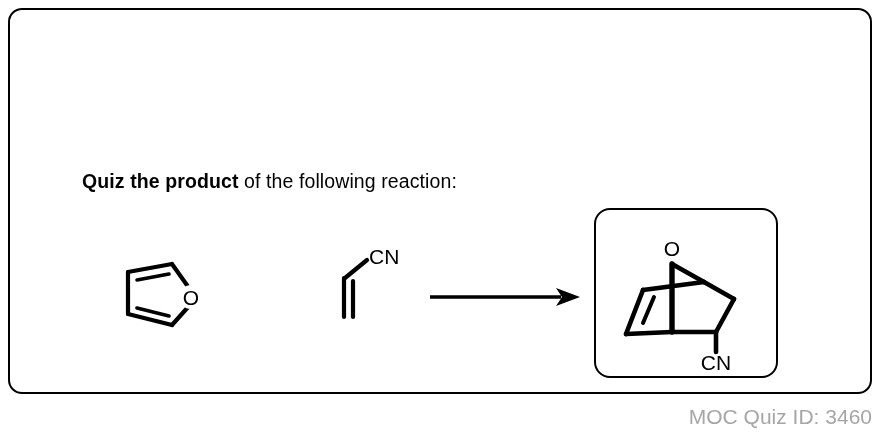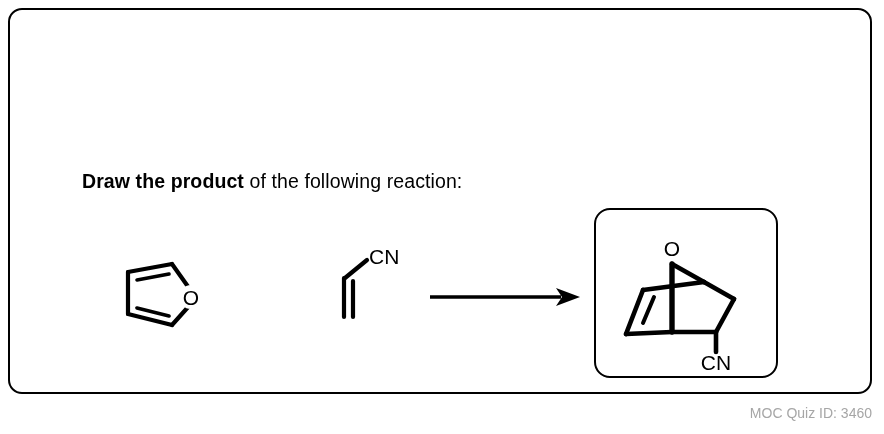--- a/index.html
+++ b/index.html
@@ -94,32 +94,32 @@
     top: 4px;
     font-size: 17.5px;
     font-style: italic;
     color: #a6a6a6;
     white-space: nowrap;
   }
   #footer-quiz-id {
     position: absolute;
     right: 12px;
     top: 4px;
-    font-size: 14px;
+    font-size: 21px;
     color: #a6a6a6;
     white-space: nowrap;
   }
 </style>
 </head>
 <body>
 
 <div id="quiz-card">
 
   <div id="prompt-line">
-    <span class="strong">Draw the product</span><span> of the following reaction:</span>
+    <span class="strong">Quiz the product</span><span> of the following reaction:</span>
   </div>
 
   <div class="struct" id="furan-structure">
     <svg width="110" height="80" viewBox="0 0 110 80" xmlns="http://www.w3.org/2000/svg">
       <g stroke="#000000" stroke-width="4.2" fill="none" stroke-linecap="round">
 
         <line x1="13" y1="17" x2="13" y2="59"></line>
 
         <line x1="13" y1="17" x2="57" y2="9"></line>
 

